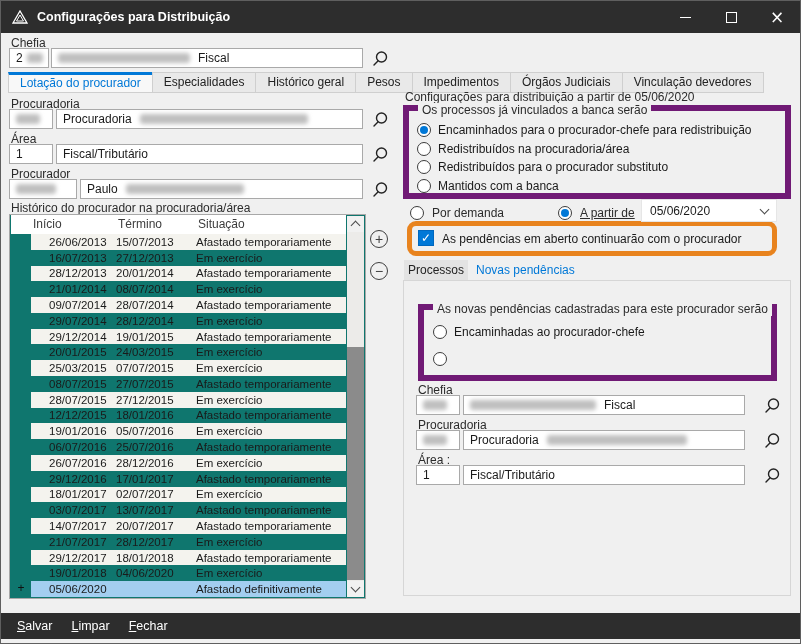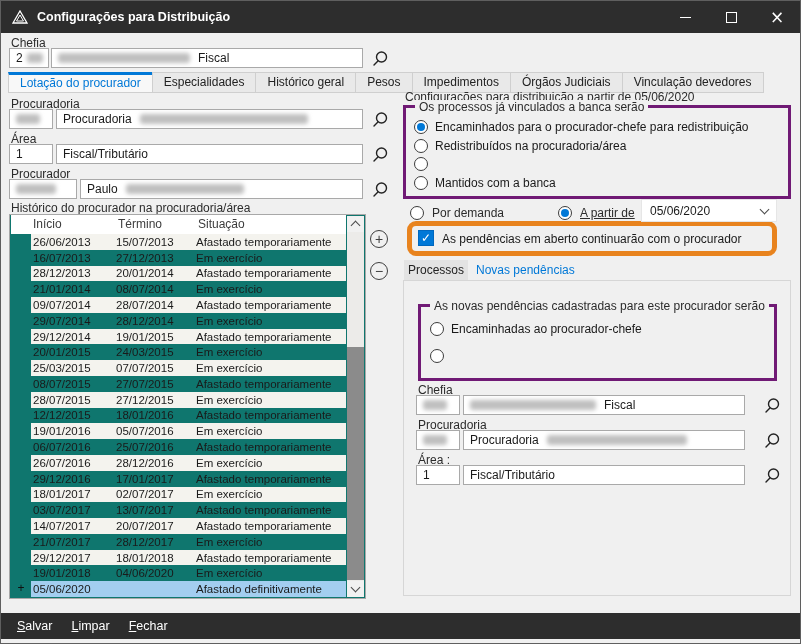--- a/index.html
+++ b/index.html
@@ -22,21 +22,21 @@
   .lbl{position:absolute;font-size:12px;color:#2b2b2b;white-space:nowrap;}
   .fld{position:absolute;height:20px;background:#fff;border:1px solid #a9a9a9;box-sizing:border-box;
        display:flex;align-items:center;gap:8px;padding:0 6px;overflow:hidden;white-space:nowrap;}
   .rd{display:inline-block;height:10px;border-radius:3px;background:#bfbfbf;filter:blur(2px);flex:0 0 auto;}
   .sbtn{position:absolute;width:20px;height:20px;border:none;background:transparent;padding:0;cursor:pointer;
         display:flex;align-items:center;justify-content:center;}
   .radio{width:14px;height:14px;border:1.6px solid #3c3c3c;border-radius:50%;background:#fff;
          box-sizing:border-box;position:relative;flex:0 0 auto;display:inline-block;}
   .radio.on::after{content:'';position:absolute;left:2px;top:2px;right:2px;bottom:2px;
          background:#0078d7;border-radius:50%;}
-  .grp{position:absolute;border:3px solid #701a75;box-sizing:border-box;}
+  .grp{position:absolute;border:6px solid #701a75;box-sizing:border-box;}
   .grp .legend{position:absolute;top:-8px;left:9px;background:#f0f0f0;padding:0 4px;font-size:12px;color:#2b2b2b;white-space:nowrap;}
   .radio-row{display:flex;align-items:center;gap:7px;height:18.5px;cursor:pointer;}
   .rlabel{white-space:nowrap;}
 
   
   .tabstrip{position:absolute;left:8px;top:71px;height:21px;display:flex;}
   .tab{padding:0 11px;line-height:19px;height:21px;box-sizing:border-box;background:#e9e9e9;
        border:1px solid #cfcfcf;margin-left:-1px;color:#222;cursor:pointer;white-space:nowrap;}
   .tab.active{background:#f8f8f8;color:#0078d7;border-top:3px solid #0078d7;line-height:17px;}
 
@@ -46,21 +46,21 @@
   .lheader{position:absolute;left:1px;top:0;right:19px;height:19px;background:#fff;color:#3c3c3c;}
   .lheader span{position:absolute;top:2px;cursor:pointer;}
   .h1{left:22px;} .h2{left:107px;} .h3{left:187px;}
   .rows{position:absolute;left:1px;top:19px;right:19px;bottom:1px;display:flex;flex-direction:column;}
   .hrow{flex:1;display:flex;align-items:stretch;font-size:11.5px;cursor:pointer;min-height:0;}
   .hrow .m{width:20px;flex:0 0 20px;text-align:center;font-size:12px;line-height:15.8px;color:#111;}
   .rowbg{flex:1;display:flex;align-items:center;}
   .hrow.odd .rowbg{background:#f4f3ee;}
   .hrow.sel .rowbg{background:#a3cef0;}
   .cell{white-space:nowrap;overflow:hidden;}
-  .c1{width:85px;flex:0 0 85px;padding-left:2px;box-sizing:border-box;}
+  .c1{width:85px;flex:0 0 85px;padding-left:18px;box-sizing:border-box;}
   .c2{width:80px;flex:0 0 80px;}
   .c3{flex:1;}
 
   
   .sbar{position:absolute;top:1px;bottom:1px;right:1px;width:17px;background:#ecebe9;}
   .sarrow{position:absolute;left:0;width:17px;height:16px;background:#f1f1f1;border:none;padding:0;cursor:pointer;
           display:flex;align-items:center;justify-content:center;}
   .sarrow.up{top:0;} .sarrow.down{bottom:0;}
   .chev{width:6px;height:6px;border-right:1.4px solid #4a4a4a;border-bottom:1.4px solid #4a4a4a;}
   .chev.u{transform:rotate(-135deg);margin-top:3px;}
@@ -414,20 +414,21 @@
         <div class="radio-row">
           <span class="radio on"></span>
           <span class="rlabel">Encaminhados para o procurador-chefe para redistribuição</span>
         </div>
         <div class="radio-row">
           <span class="radio"></span>
           <span class="rlabel">Redistribuídos na procuradoria/área</span>
         </div>
         <div class="radio-row">
           <span class="radio"></span>
+          <span class="rlabel">Redistribuídos para o procurador substituto</span>
         </div>
         <div class="radio-row">
           <span class="radio"></span>
           <span class="rlabel">Mantidos com a banca</span>
         </div>
       </div>
   </div>
 
   <span class="radio" style="position:absolute;left:409px;top:205px;"></span>
   <span class="lbl" style="left:431px;top:205px;">Por demanda</span>

